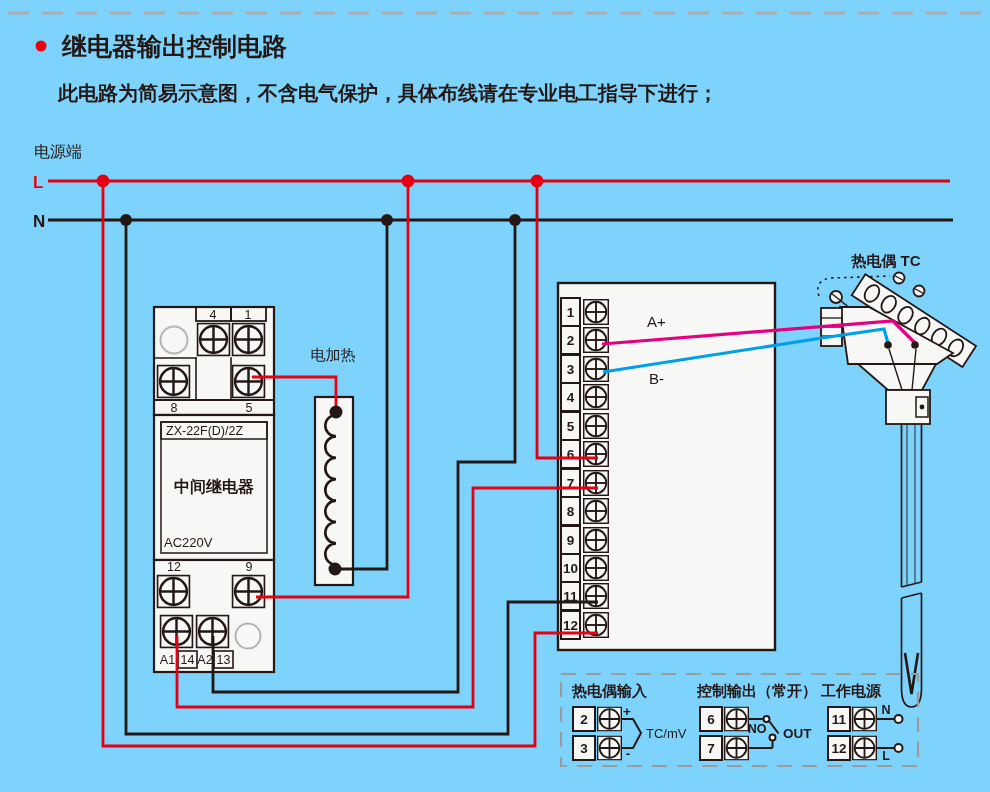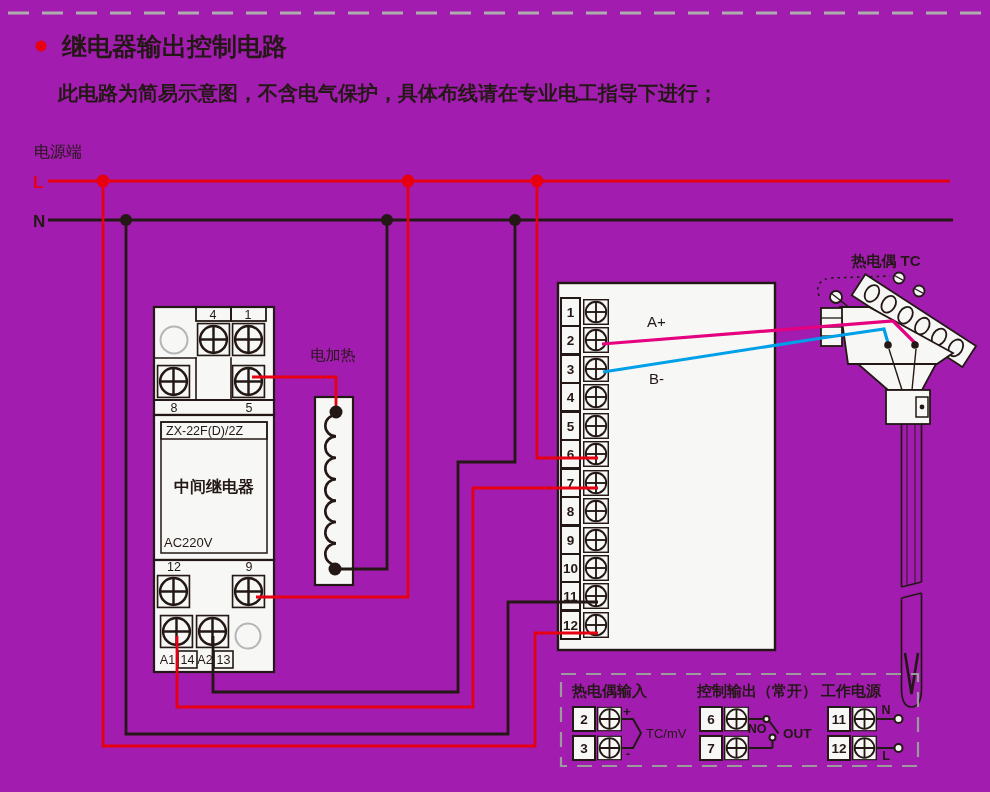--- a/index.html
+++ b/index.html
@@ -1,16 +1,16 @@
 <!DOCTYPE html>
 <html><head>
 <meta charset="utf-8">
 <style>
   html,body{margin:0;padding:0;background:#f7f7f5;}
-  .stage{position:relative;width:990px;height:792px;background:#a21caf;overflow:hidden;
+  .stage{position:relative;width:990px;height:792px;background:#7dd3fc;overflow:hidden;
          font-family:"Liberation Sans","DejaVu Sans",sans-serif;}
   svg text{font-family:"Liberation Sans","DejaVu Sans",sans-serif;fill:#231815;}
   .t-title{font-size:25px;font-weight:700;}
   .t-sub{font-size:20px;font-weight:700;}
   .t-power{font-size:16px;}
   .t-ln{font-size:17px;font-weight:700;}
   .t-sm{font-size:13px;}
   .t-xs{font-size:12.5px;}
   .t-relay{font-size:16px;font-weight:700;}
   .t-num{font-size:13.5px;font-weight:700;}

